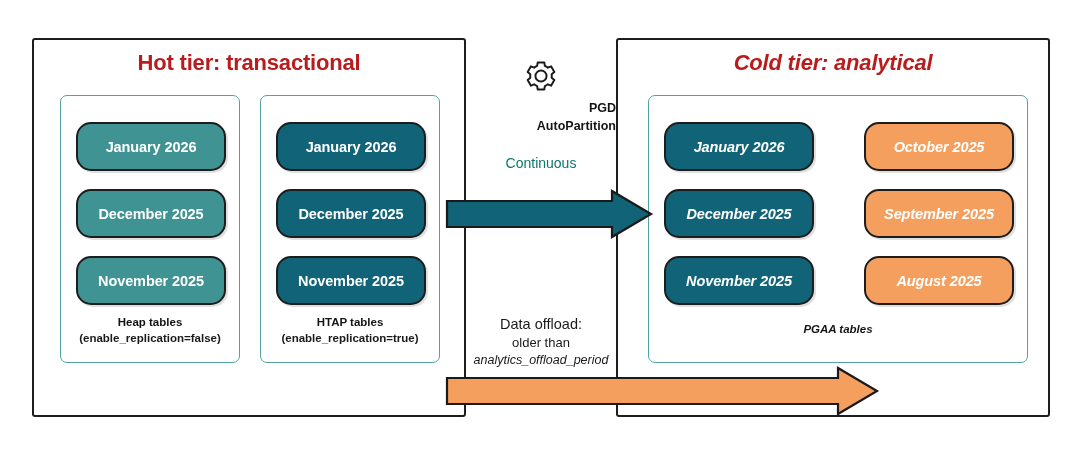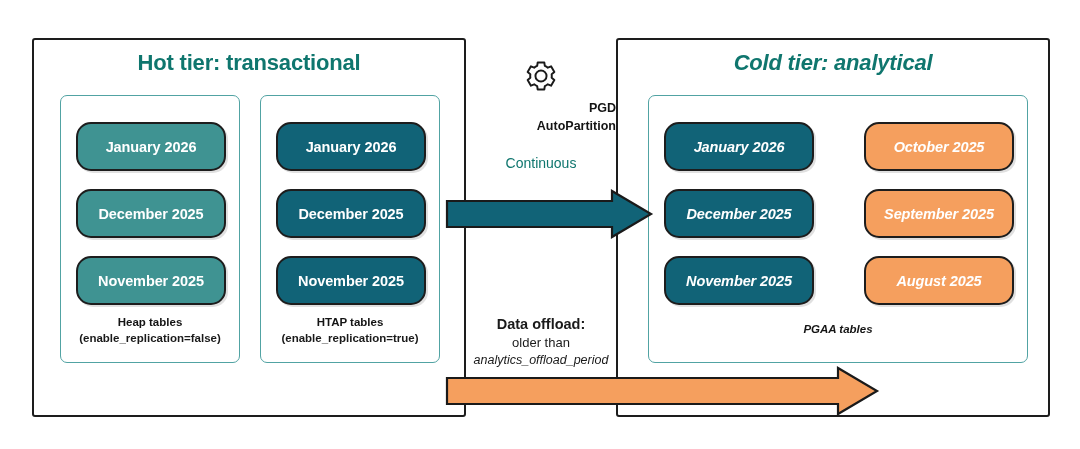--- a/index.html
+++ b/index.html
@@ -34,21 +34,21 @@
 
   .tier-title {
     position: absolute;
     left: 0;
     right: 0;
     top: 10px;
     text-align: center;
     font-size: 22px;
     font-weight: bold;
     letter-spacing: -0.2px;
-    color: #0f766e;
+    color: #b91c1c;
   }
 
   
   .panel {
     position: absolute;
     box-sizing: border-box;
     background: #ffffff;
     border: 1.4px solid #51a3a3;
     border-radius: 7px;
   }
@@ -148,21 +148,21 @@
   #continuous-label span { display: block; }
 
   #offload-label {
     position: absolute;
     left: -12px; right: -12px;
     top: 276px;
     text-align: center;
     line-height: 1.4;
     color: #1a1a1a;
   }
-  #offload-label .l1 { display: block; font-size: 14.5px; font-weight: bold; }
+  #offload-label .l1 { display: block; font-size: 14.5px; }
   #offload-label .l2 { display: block; font-size: 13px; }
   #offload-label .l3 { display: block; font-size: 12.5px; font-style: italic; }
 
   
   .arrow-svg {
     position: absolute;
     pointer-events: none;
   }
   #replication-arrow { left: 444px; top: 188px; width: 210px; height: 52px; }
   #offload-arrow     { left: 444px; top: 366px; width: 436px; height: 50px; }

